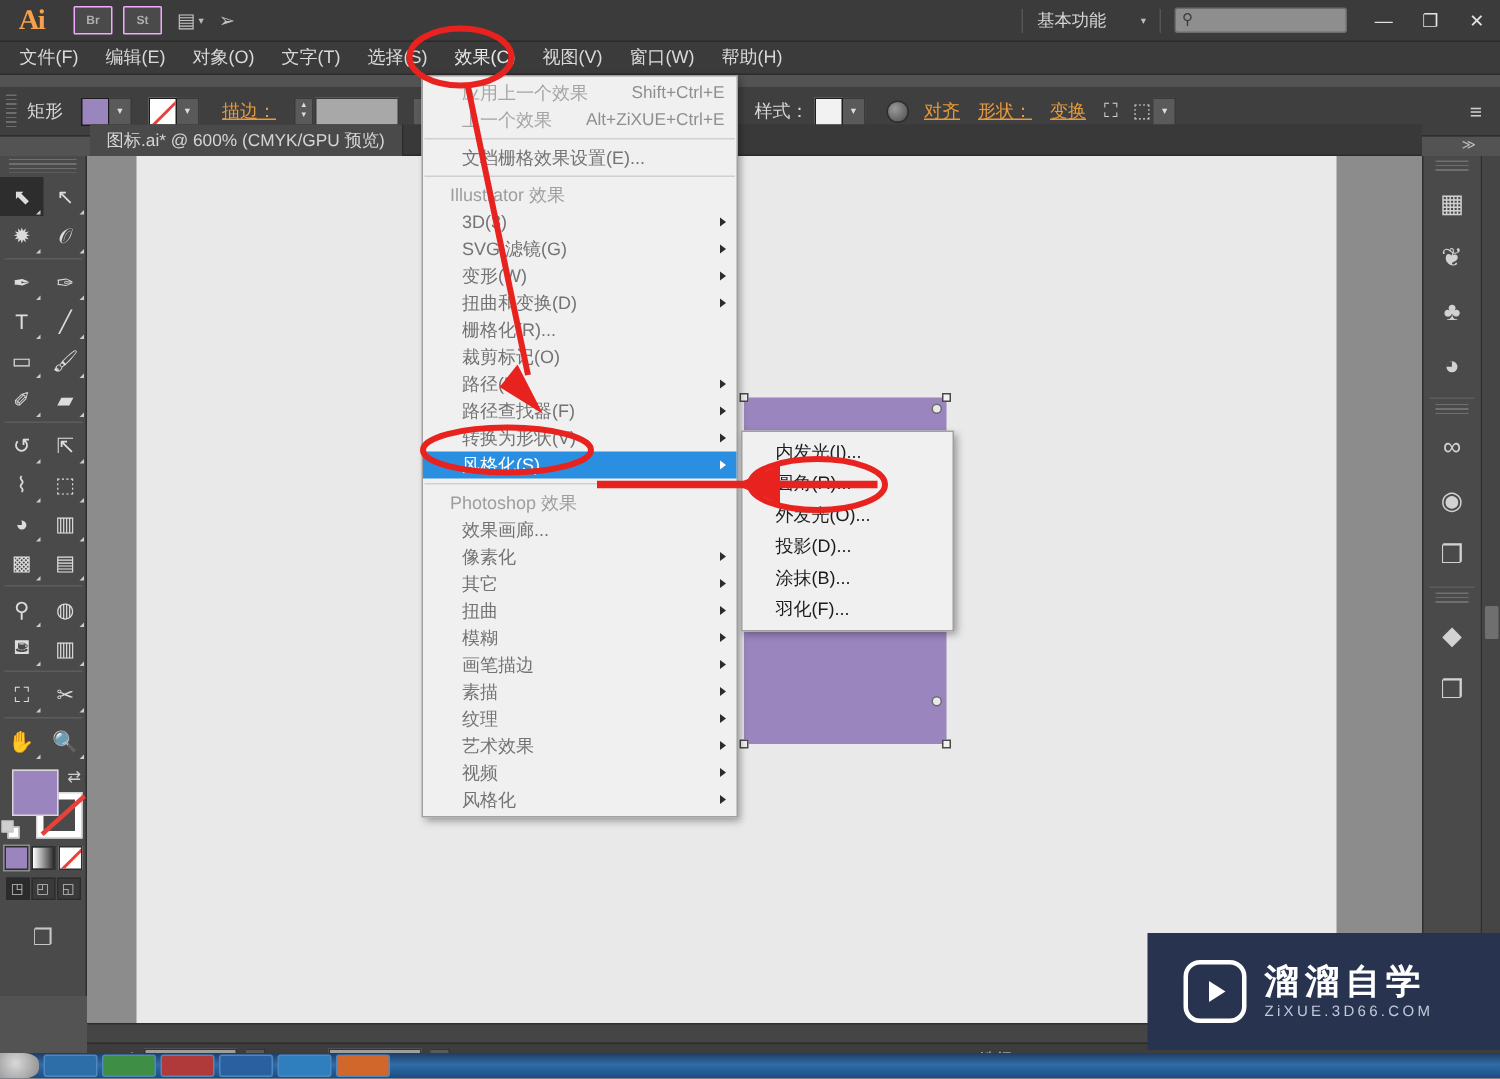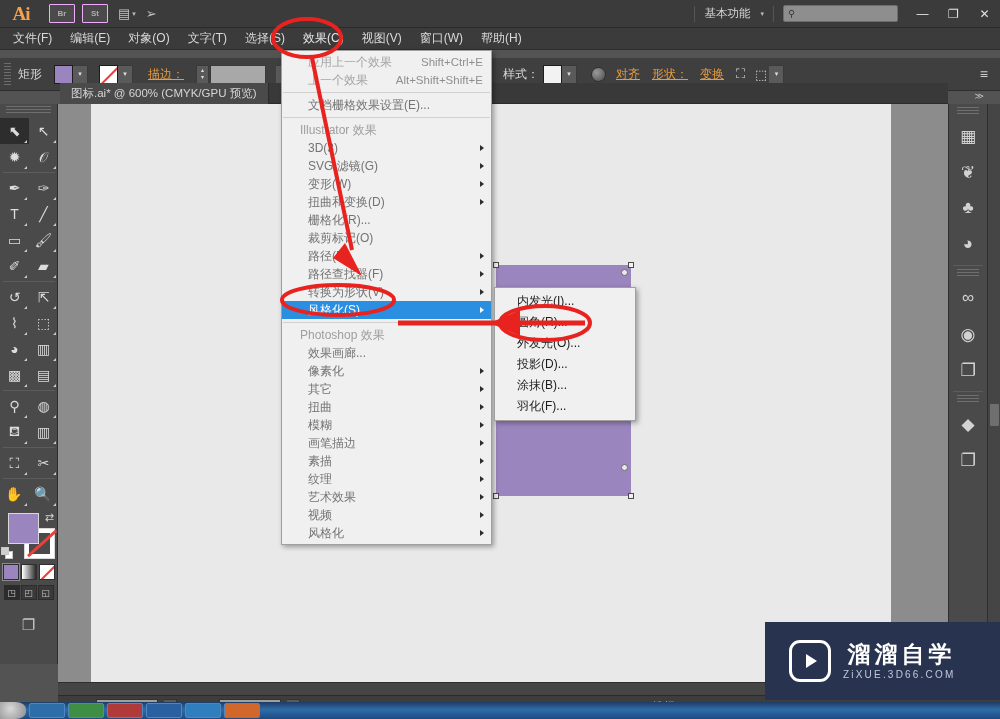--- a/index.html
+++ b/index.html
@@ -25,21 +25,21 @@
   .tb-btn{
     width:26px; height:19px; margin-left:7px; background:#4a4a4a;
     border:1px solid #f0abfc; border-radius:1px;
     display:flex; align-items:center; justify-content:center;
     color:#adadad; font-size:8px; font-weight:bold;
   }
   .tb-ic{ margin-left:10px; color:#c2c2c2; font-size:13px; }
   .tb-caret{ font-size:7px; margin-left:2px; color:#bcbcbc; }
   .tb-right{ margin-left:auto; display:flex; align-items:center; height:100%; }
   .workspace-sel{
-    display:flex; align-items:center; gap:8px; color:#d8d8d8; font-size:11.5px;
+    display:flex; align-items:center; gap:21px; color:#d8d8d8; font-size:11.5px;
     padding:0 9px; height:100%;
   }
   .sep-v{ width:1px; height:16px; background:#555; }
   .search-box{
     width:115px; height:17px; margin:0 9px; background:#8e8e8e;
     border:1px solid #6d6d6d; border-radius:2px;
     display:flex; align-items:center; padding-left:4px; gap:3px;
   }
   .search-box .mag{ color:#3b3b3b; font-size:10px; }
   .win-ctl{ display:flex; height:100%; }
@@ -315,21 +315,21 @@
   }
 
   
   .anno{ position:absolute; left:0; top:0; width:1000px; height:719px;
          pointer-events:none; z-index:60; }
 
   
   .watermark{
     position:absolute; right:0; bottom:19px; width:235px; height:78px;
     background:#283350; display:flex; align-items:center; gap:12px;
-    padding-left:24px; z-index:50;text-align:right;
+    padding-left:24px; z-index:50;
   }
   .wm-logo{
     width:42px; height:42px; border:3px solid #fff; border-radius:11px;
     display:flex; align-items:center; justify-content:center; flex:0 0 auto;
   }
   .wm-play{
     width:0;height:0; border-left:11px solid #fff;
     border-top:7px solid transparent; border-bottom:7px solid transparent;
     margin-left:3px;
   }
@@ -541,21 +541,21 @@
     <div class="sb-nav on">▸</div>
   </div>
 
   <div class="dropdown" id="effectmenu">
       <div class="mrow dis">
         <span>应用上一个效果</span>
         <span class="acc">Shift+Ctrl+E</span>
       </div>
       <div class="mrow dis">
         <span>上一个效果</span>
-        <span class="acc">Alt+Shift+Shift+E</span>
+        <span class="acc">Alt+ZiXUE+Ctrl+E</span>
       </div>
       <div class="msep"></div>
       <div class="mrow">
         <span>文档栅格效果设置(E)...</span>
       </div>
       <div class="msep"></div>
       <div class="mrow hdr">
         <span>Illustrator 效果</span>
       </div>
       <div class="mrow">

